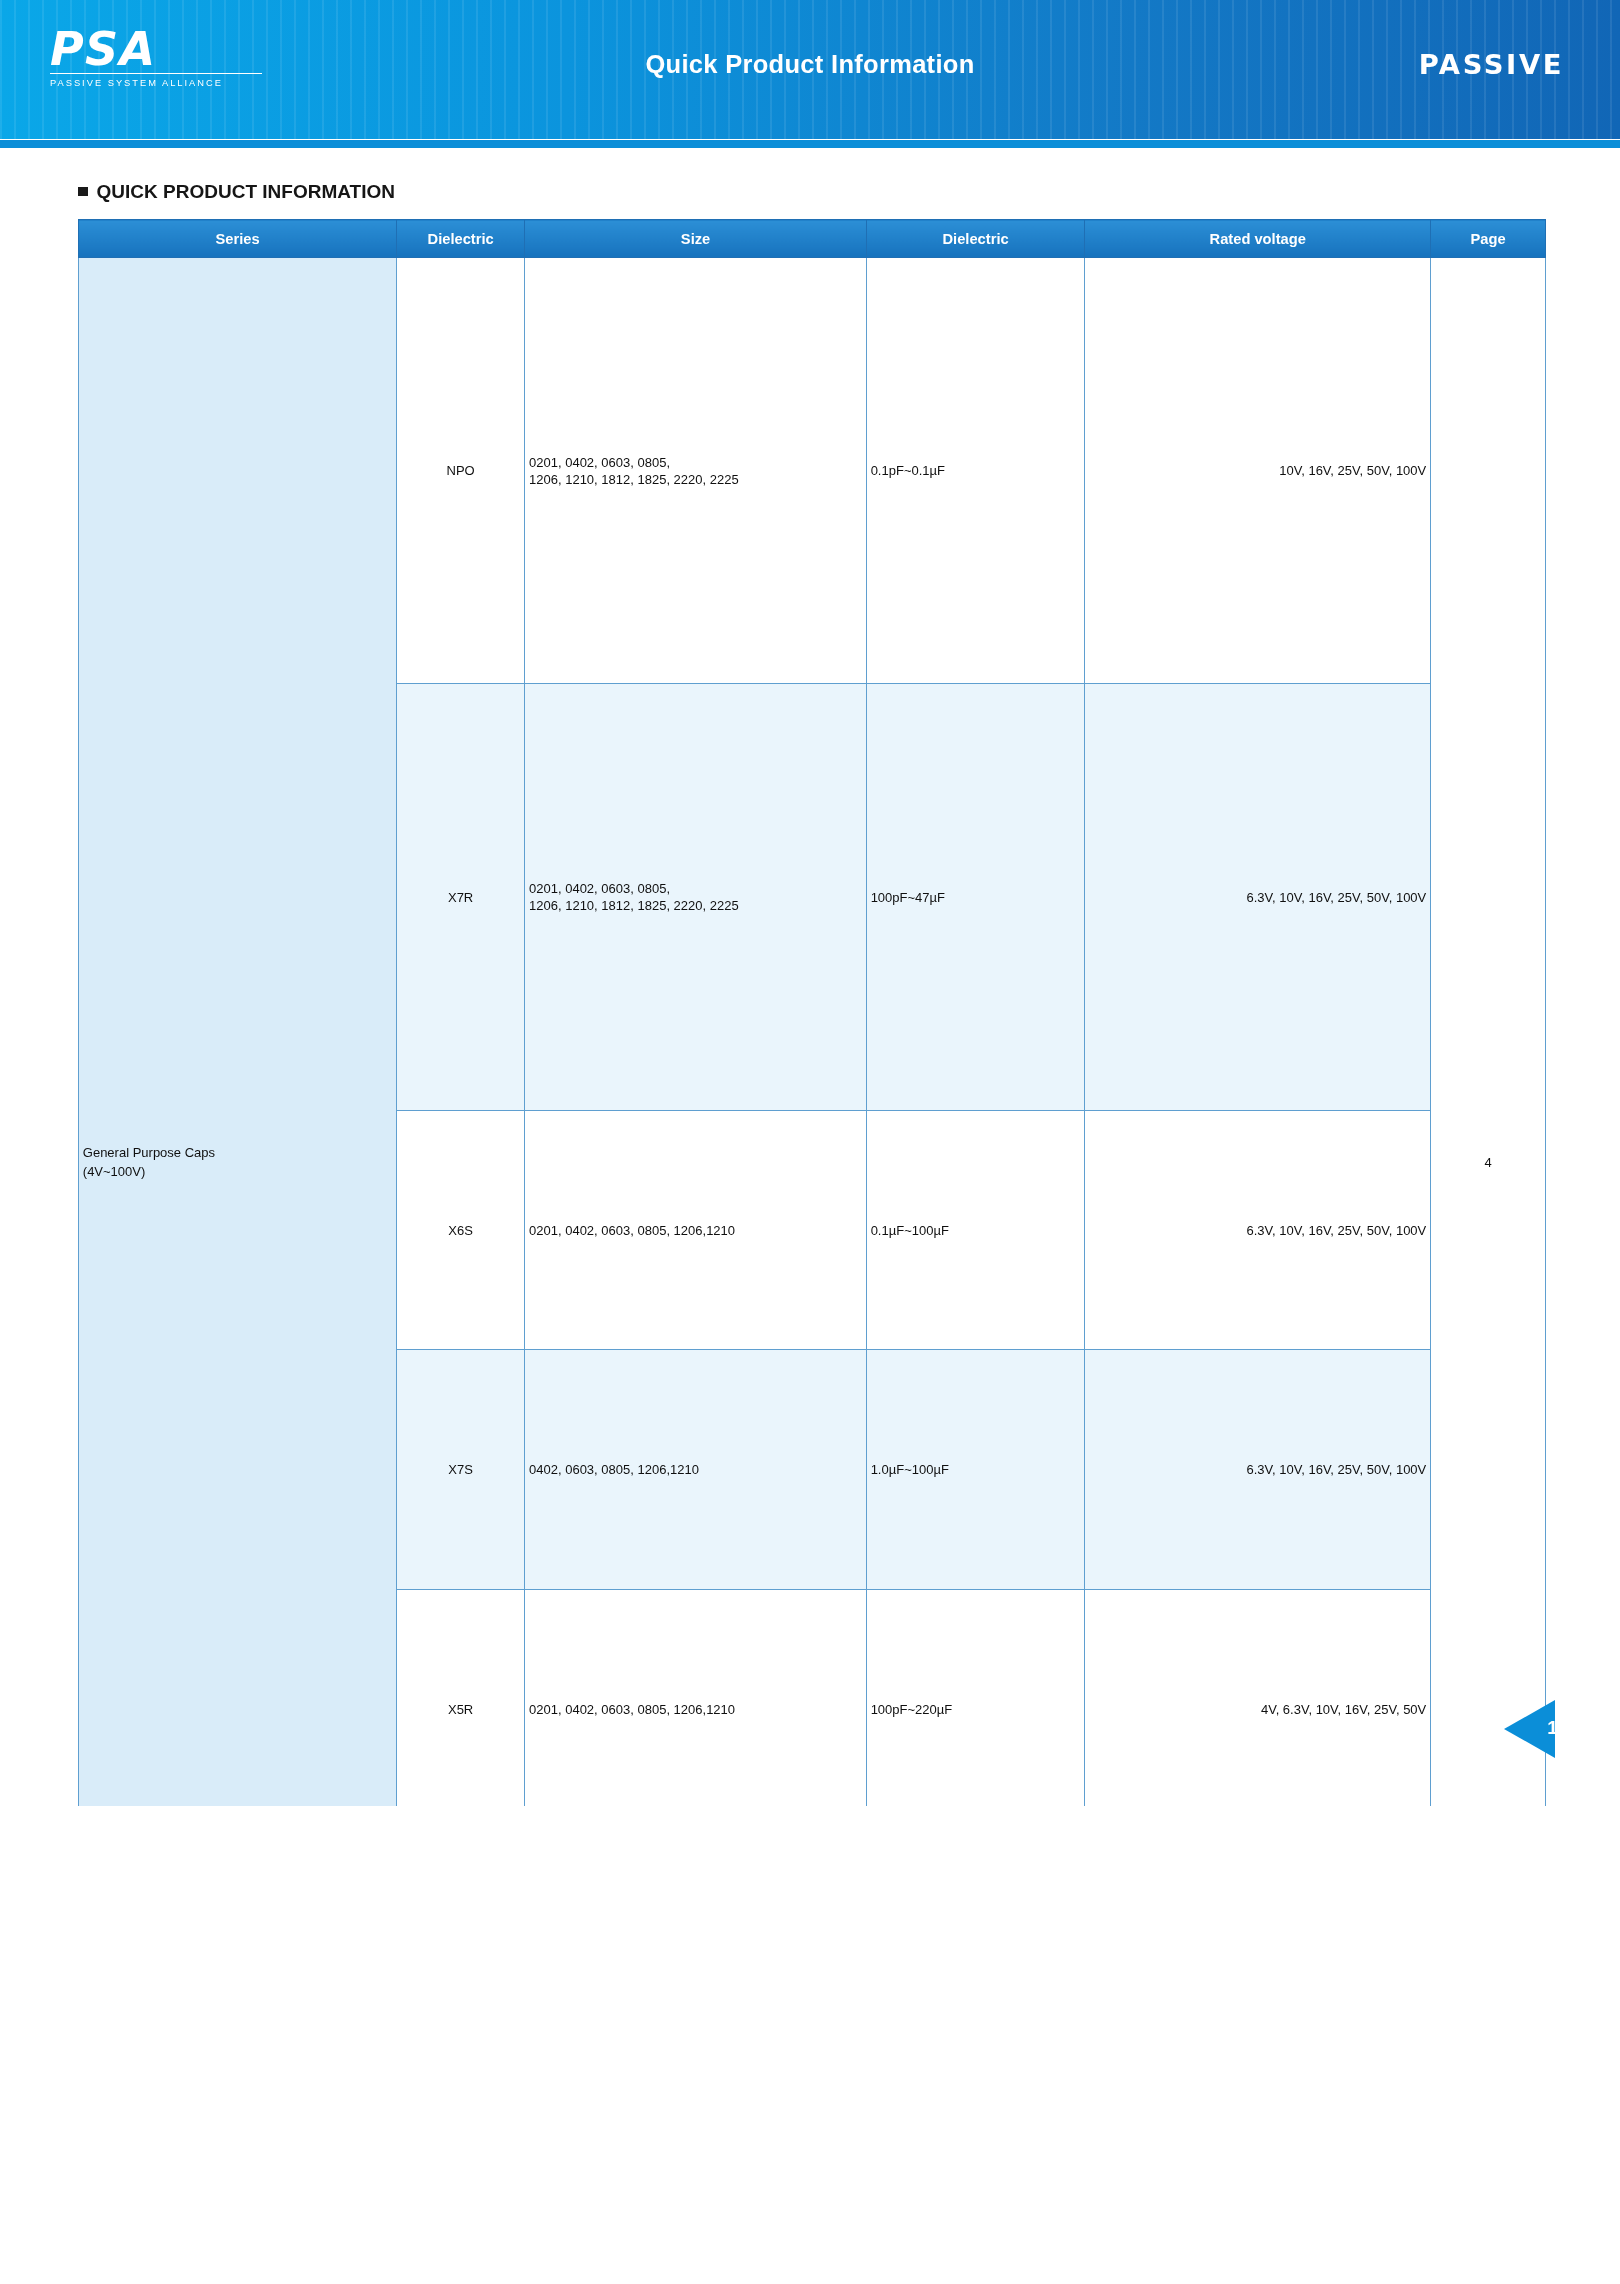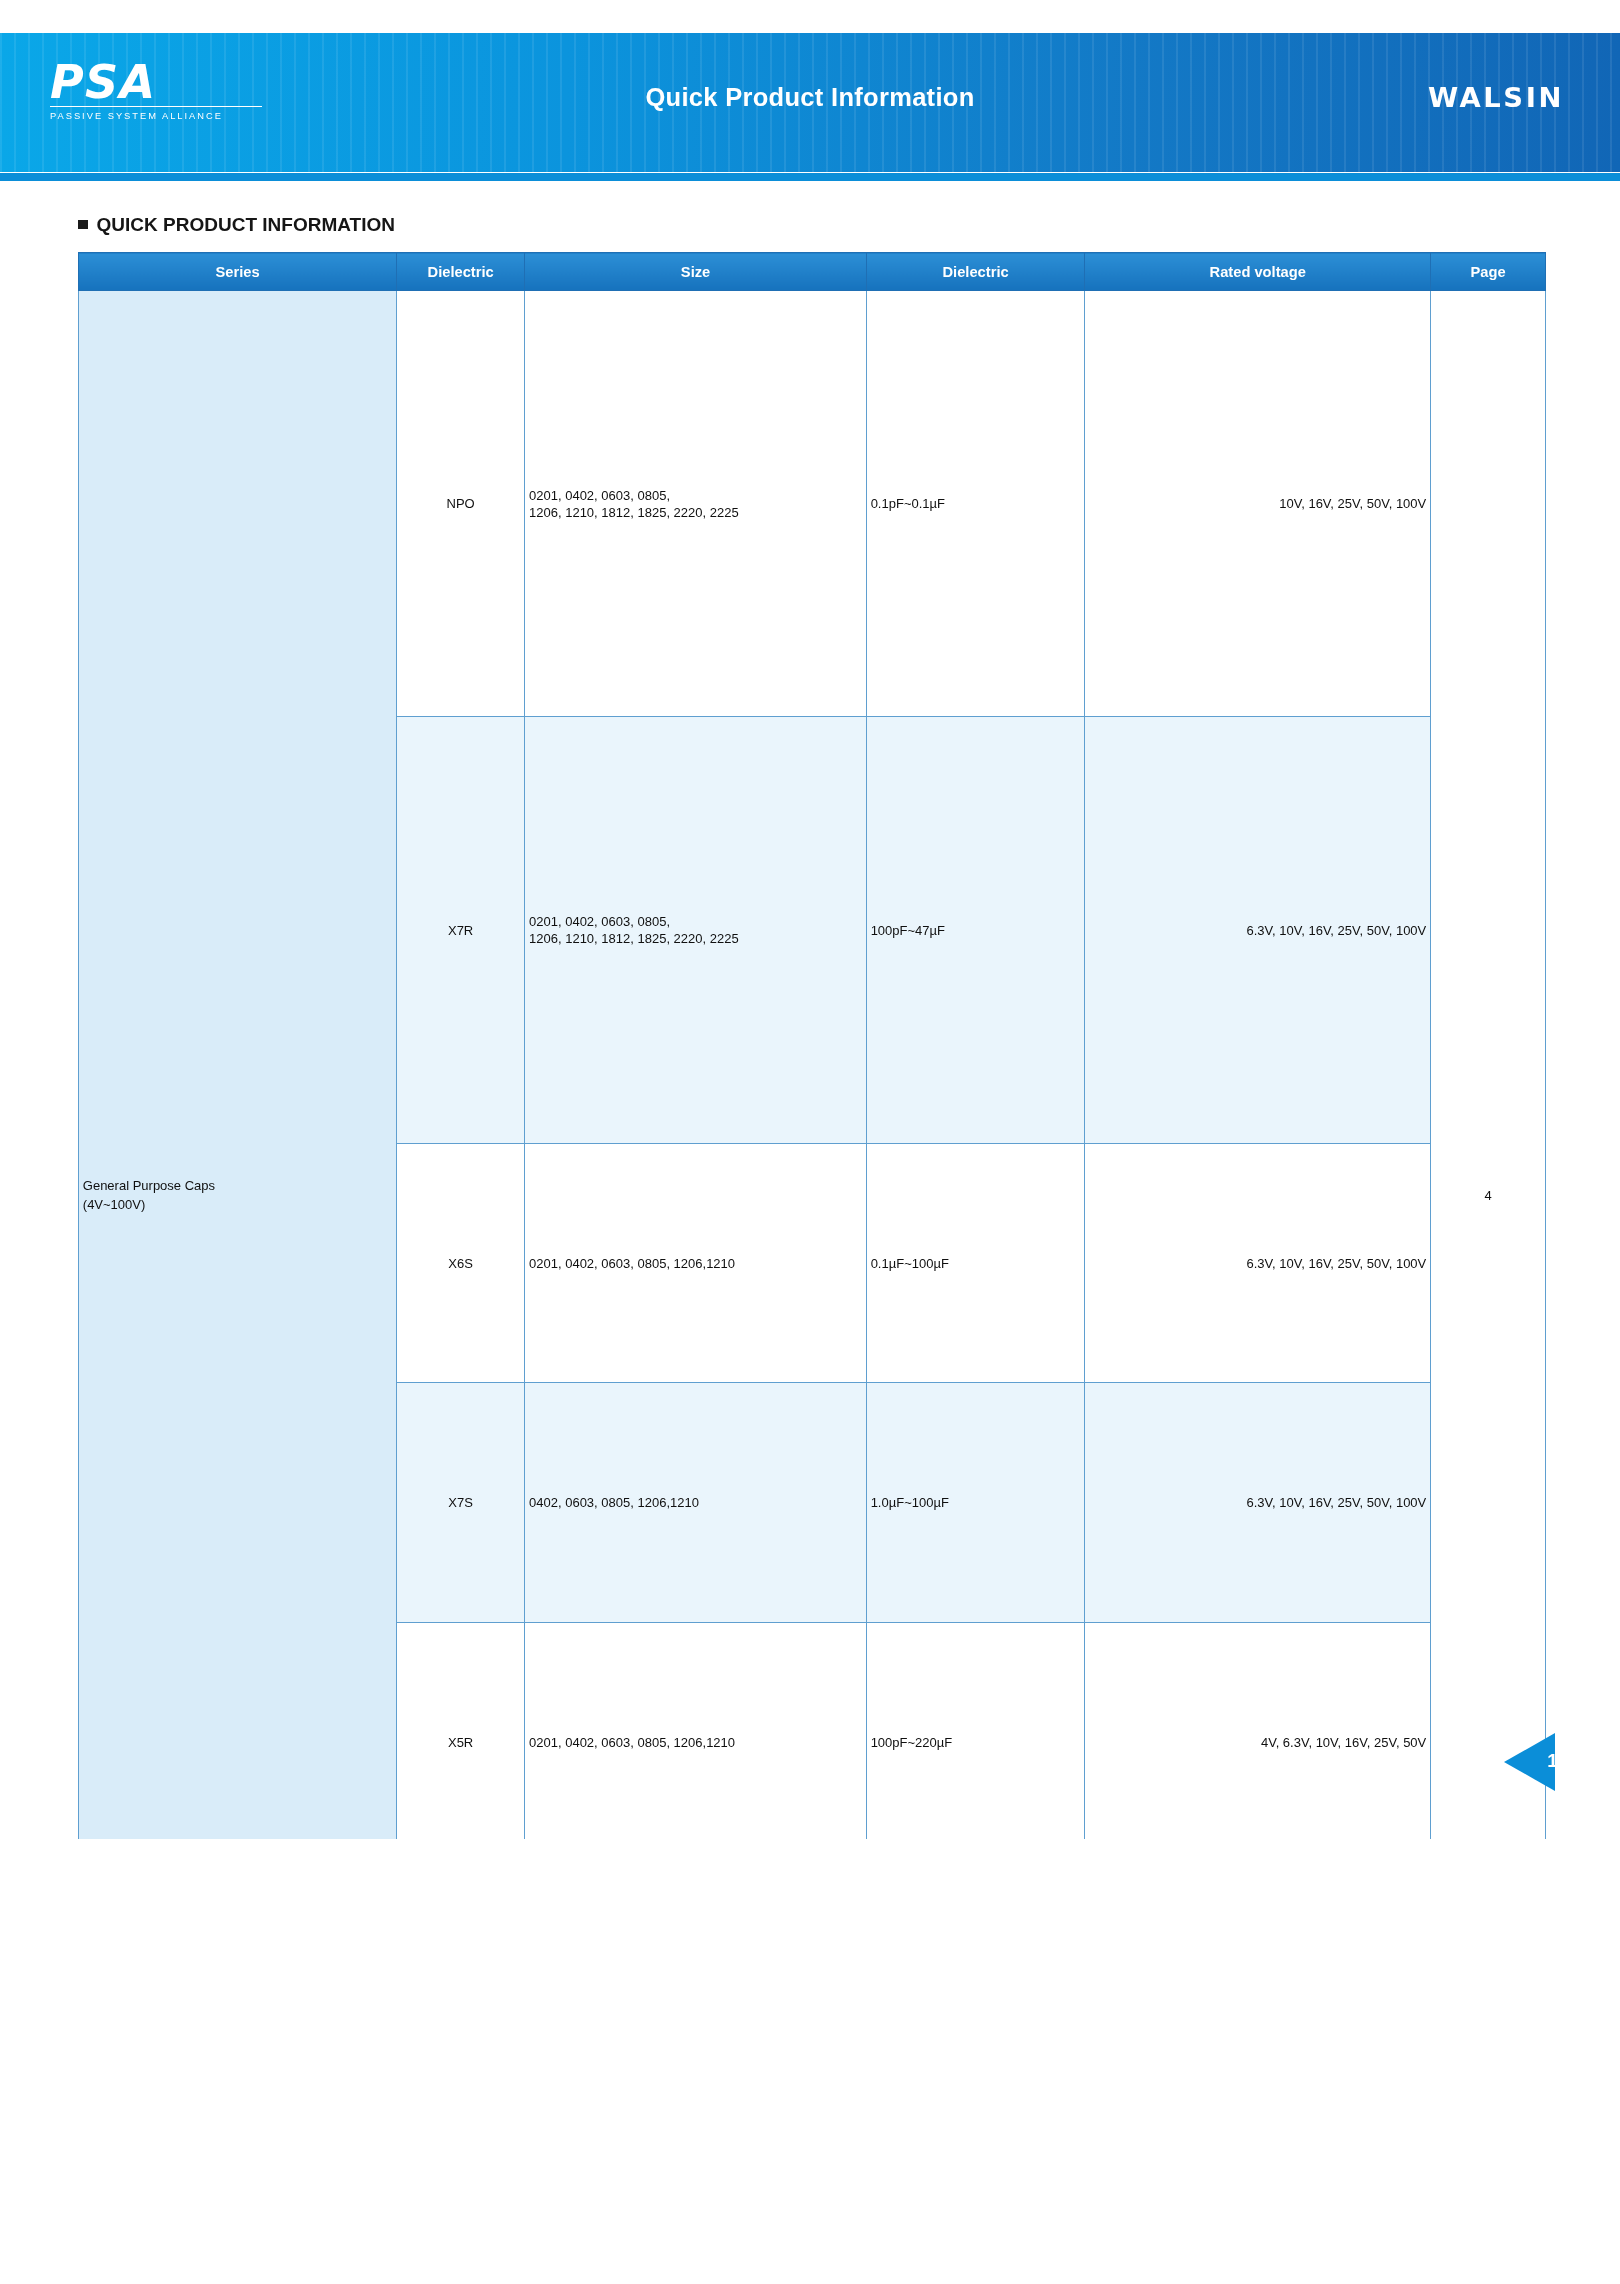--- a/index.html
+++ b/index.html
@@ -11,21 +11,20 @@
     width: 1620px;
     font-family: "Liberation Sans", sans-serif;
     color: #000000;
   }
   .page {
     position: relative;
     width: 1620px;
     height: 1806px;
     background: #ffffff;
     overflow: hidden;
-    margin-top: 33px;
   }
 
   
   .header {
     position: relative;
     height: 139px;
     background: linear-gradient(90deg, #0aa7e8 0%, #0b94dd 35%, #1379c6 70%, #1166b6 100%);
     overflow: hidden;
   }
   .header .stripes {
@@ -187,21 +186,21 @@
     <div class="stripes"></div>
 
     <div class="psa-logo">
       <div class="psa-text">PSA</div>
       <div class="psa-rule"></div>
       <div class="psa-sub">PASSIVE SYSTEM ALLIANCE</div>
     </div>
 
     <div class="header-title">Quick Product Information</div>
 
-    <div class="walsin-logo">WALSIN</div>
+    <div class="walsin-logo">PASSIVE</div>
   </div>
   <div class="header-underline"></div>
 
   <div class="section-title">
     <span class="bullet"></span>
     <span>QUICK PRODUCT INFORMATION</span>
   </div>
 
   <table class="qpi">
     <colgroup>

